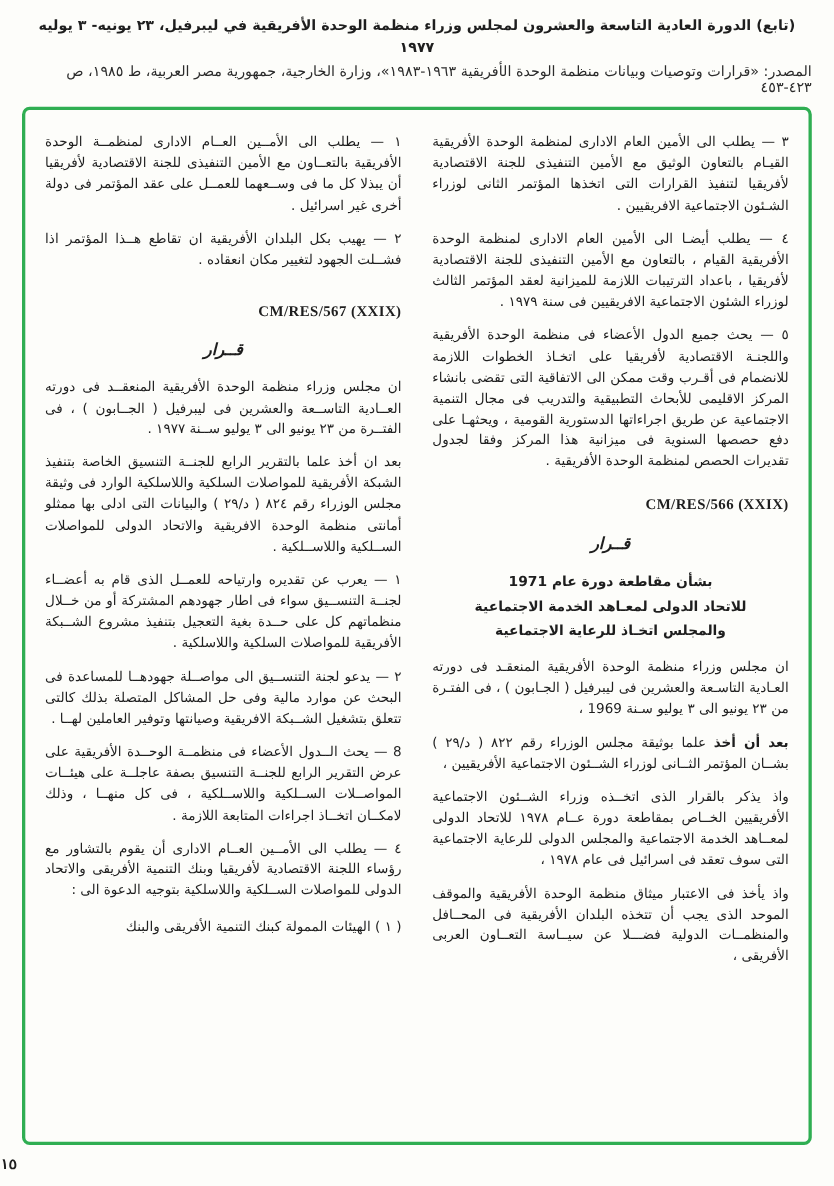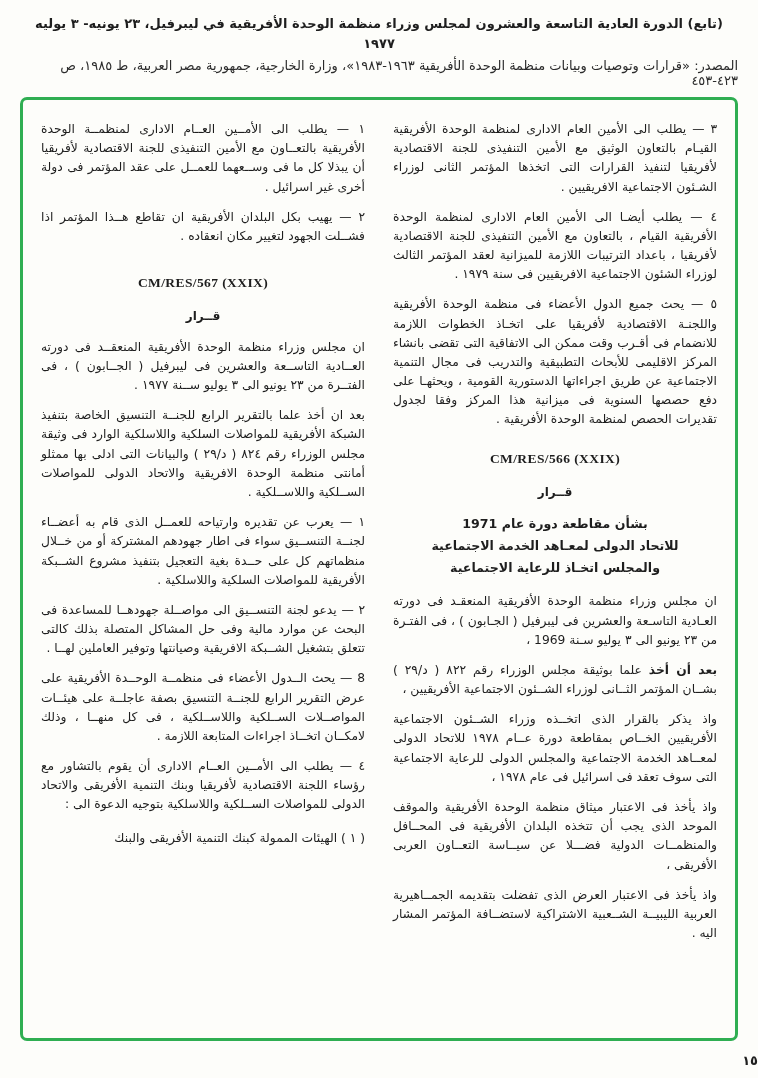--- a/index.html
+++ b/index.html
@@ -40,45 +40,46 @@
     font-size: 12.3px;
     line-height: 1.56;
     text-align: justify;
   }
   .para { margin: 0 0 11px 0; }
   .para.gap-top { margin-top: 14px; }
   .bold-lead { font-weight: bold; }
 
   .res-code {
     direction: ltr;
-    text-align: center;
+    text-align: right;
     font-family: "Liberation Serif", serif;
     font-weight: bold;
     font-size: 13.5px;
     letter-spacing: 0.4px;
     margin: 18px 0 14px 0;
   }
   .res-code.extra-top { margin-top: 26px; }
 
   .qarar {
     text-align: center;
     font-weight: bold;
-    font-size: 12px;
+    font-size: 15px;
     letter-spacing: 1px;
     margin: 4px 0 12px 0;
+    font-style: italic;
   }
   .subtitle {
     text-align: center;
     font-weight: bold;
     font-size: 12.6px;
     line-height: 1.75;
     margin: 0 0 13px 0;
   }
 
-  .page-footer { text-align: right; margin-top: 9px; }
+  .page-footer { text-align: left; margin-top: 9px; font-family: Liberation Mono, monospace; }
   .page-number { display: inline-block; font-size: 13px; font-weight: bold; }
 </style>
 </head>
 <body>
 
 <div class="page">
 
   <div class="page-header">
     <div class="header-line1">(تابع) الدورة العادية التاسعة والعشرون لمجلس وزراء منظمة الوحدة الأفريقية في ليبرفيل، ٢٣ يونيه- ٣ يوليه ١٩٧٧</div>
     <div class="header-line2">المصدر: «قرارات وتوصيات وبيانات منظمة الوحدة الأفريقية ١٩٦٣-١٩٨٣»، وزارة الخارجية، جمهورية مصر العربية، ط ١٩٨٥، ص ٤٢٣-٤٥٣</div>
@@ -95,21 +96,20 @@
         <div class="qarar">قــرار</div>
         <div class="subtitle">
           <div>بشأن مقاطعة دورة عام 1971</div>
           <div>للاتحاد الدولى لمعـاهد الخدمة الاجتماعية</div>
           <div>والمجلس اتخـاذ للرعاية الاجتماعية</div>
         </div>
         <p class="para">ان مجلس وزراء منظمة الوحدة الأفريقية المنعقـد فى دورته العـادية التاسـعة والعشرين فى ليبرفيل ( الجـابون ) ، فى الفتـرة من ٢٣ يونيو الى ٣ يوليو سـنة 1969 ،</p>
         <p class="para"><span class="bold-lead">بعد أن أخذ</span><span> علما بوثيقة مجلس الوزراء رقم ٨٢٢ ( د/٢٩ ) بشــان المؤتمر الثــانى لوزراء الشــئون الاجتماعية الأفريقيين ،</span></p>
         <p class="para">واذ يذكر بالقرار الذى اتخــذه وزراء الشــئون الاجتماعية الأفريقيين الخــاص بمقاطعة دورة عــام ١٩٧٨ للاتحاد الدولى لمعــاهد الخدمة الاجتماعية والمجلس الدولى للرعاية الاجتماعية التى سوف تعقد فى اسرائيل فى عام ١٩٧٨ ،</p>
         <p class="para">واذ يأخذ فى الاعتبار ميثاق منظمة الوحدة الأفريقية والموقف الموحد الذى يجب أن تتخذه البلدان الأفريقية فى المحــافل والمنظمــات الدولية فضـــلا عن سيــاسة التعــاون العربى الأفريقى ،</p>
-        <p class="para">واذ يأخذ فى الاعتبار العرض الذى تفضلت بتقديمه الجمــاهيرية العربية الليبيــة الشــعبية الاشتراكية لاستضــافة المؤتمر المشار اليه .</p>
       </section>
 
       <section class="col">
         <p class="para">١ — يطلب الى الأمــين العــام الادارى لمنظمــة الوحدة الأفريقية بالتعــاون مع الأمين التنفيذى للجنة الاقتصادية لأفريقيا أن يبذلا كل ما فى وســعهما للعمــل على عقد المؤتمر فى دولة أخرى غير اسرائيل .</p>
         <p class="para">٢ — يهيب بكل البلدان الأفريقية ان تقاطع هــذا المؤتمر اذا فشــلت الجهود لتغيير مكان انعقاده .</p>
         <div class="res-code extra-top">CM/RES/567 (XXIX)</div>
         <div class="qarar">قــرار</div>
         <p class="para">ان مجلس وزراء منظمة الوحدة الأفريقية المنعقــد فى دورته العــادية التاســعة والعشرين فى ليبرفيل ( الجــابون ) ، فى الفتــرة من ٢٣ يونيو الى ٣ يوليو ســنة ١٩٧٧ .</p>
         <p class="para">بعد ان أخذ علما بالتقرير الرابع للجنــة التنسيق الخاصة بتنفيذ الشبكة الأفريقية للمواصلات السلكية واللاسلكية الوارد فى وثيقة مجلس الوزراء رقم ٨٢٤ ( د/٢٩ ) والبيانات التى ادلى بها ممثلو أمانتى منظمة الوحدة الافريقية والاتحاد الدولى للمواصلات الســلكية واللاســلكية .</p>
         <p class="para">١ — يعرب عن تقديره وارتياحه للعمــل الذى قام به أعضــاء لجنــة التنســيق سواء فى اطار جهودهم المشتركة أو من خــلال منظماتهم كل على حــدة بغية التعجيل بتنفيذ مشروع الشــبكة الأفريقية للمواصلات السلكية واللاسلكية .</p>

